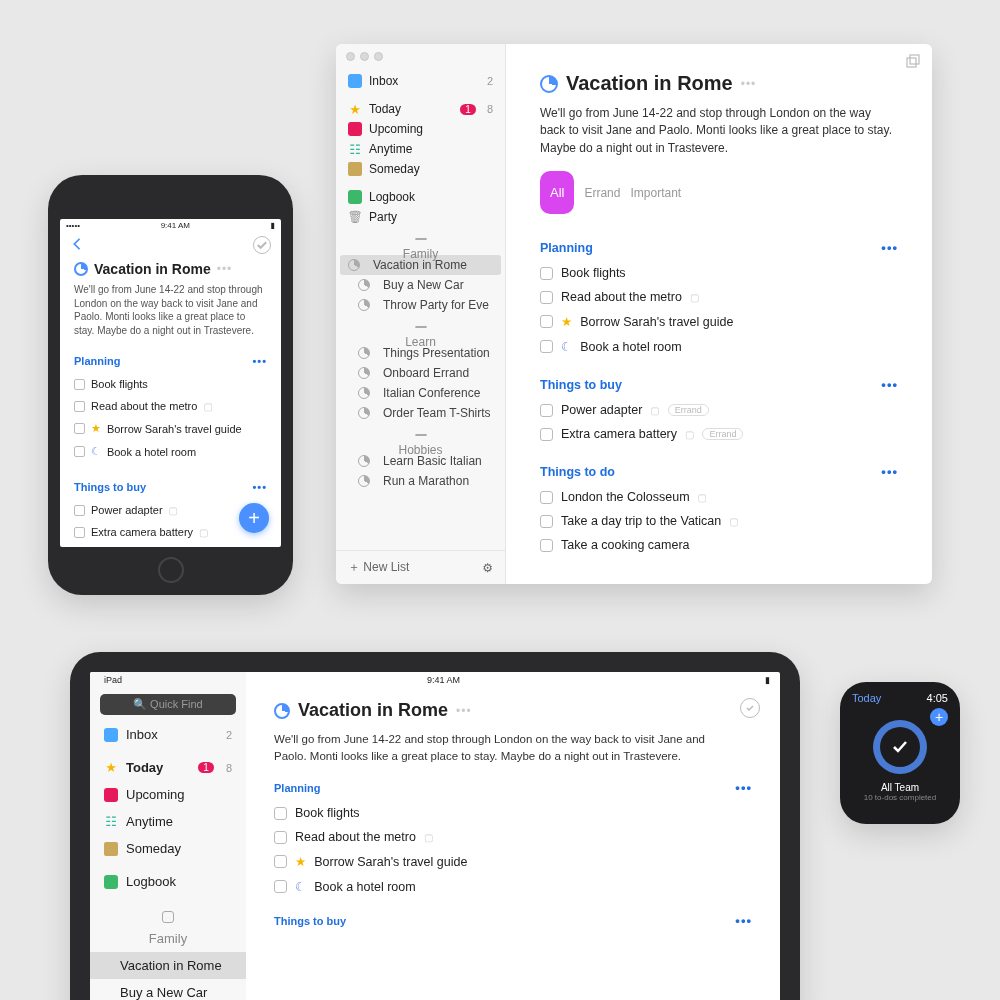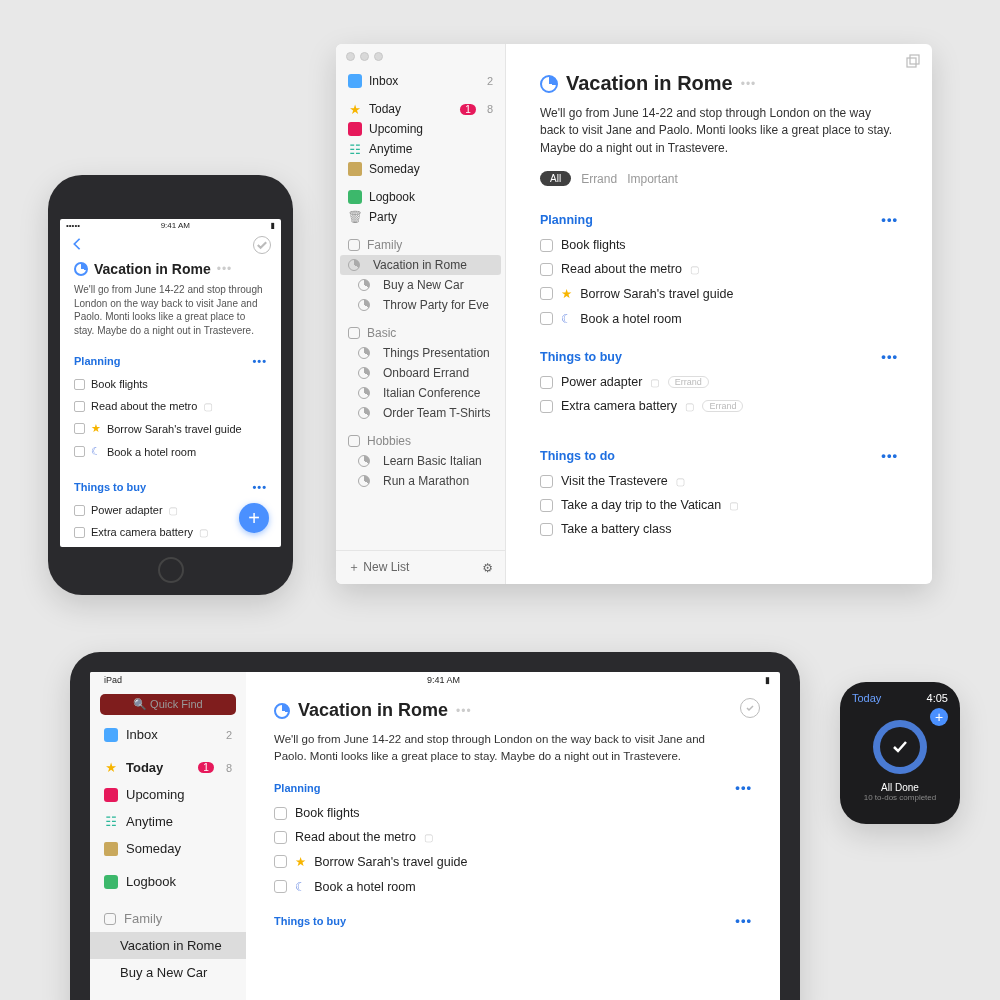--- a/index.html
+++ b/index.html
@@ -62,54 +62,54 @@
   .mac-sidebar { width: 170px; background: #f7f7f7; border-right: 1px solid #e5e5e5;
     display: flex; flex-direction: column; height: 100%; }
   .traffic { display:flex; gap:5px; padding:8px 10px; }
   .traffic span { width:9px; height:9px; border-radius:50%; background:#d9d9d9; border:1px solid #c8c8c8;}
   .sb-list { padding: 2px 0 0 0; flex:1; overflow:hidden;}
   .sb-item { display:flex; align-items:center; gap:7px; padding: 3px 12px; font-size:12px; height:20px;}
   .sb-item.selected { background:#dcdcdc; border-radius:3px; margin:0 4px; padding:3px 8px;}
   .sb-item .cnt { margin-left:auto; color:#999; font-size:11px;}
   .sb-item .badge { background:#e6195b; color:#fff; border-radius:8px; padding:0 5px; font-size:10px; margin-left:auto;}
   .sb-spacer { height:8px; }
-  .sb-area { color:#888; font-weight:500;}
+  .sb-area { color:#888; font-weight:500;flex-direction:column;}
   .sb-proj { padding-left: 22px; color:#444; }
   .sb-proj::before { content:''; display:inline-block; width:10px; height:10px;
     border:1.5px solid #aaa; border-radius:50%; margin-right:6px; vertical-align:-1px;
     background: conic-gradient(#aaa 0 120deg, transparent 120deg 360deg);}
   .sb-footer { border-top:1px solid #e5e5e5; padding:8px 12px; display:flex;
     justify-content:space-between; align-items:center; font-size:12px; color:#666;}
 
   .mac-main { flex:1; padding: 28px 34px 0 34px; position:relative; overflow:hidden;}
   .share-icon { position:absolute; top:10px; right:12px; }
   .mac-title { display:flex; align-items:center; gap:8px; }
   .mac-title h1 { font-size:20px; font-weight:700; }
   .mac-desc { font-size:12px; color:#333; line-height:1.45; margin-top:10px; max-width: 370px;}
   .tags { display:flex; gap:10px; margin-top:14px; align-items:center;}
-  .tag-pill { background:#404040; color:#fff; padding:2px 10px; border-radius:10px; font-size:10px;}
+  .tag-pill { background:#d946ef; color:#fff; padding:14px 10px; border-radius:10px; font-size:13px;}
   .tag-plain { color:#999; font-size:12px; }
   .mac-task { display:flex; align-items:center; gap:8px; padding:5px 0; font-size:12.5px;}
   .mac-task .chk { width:13px; height:13px; border:1px solid #bbb; border-radius:3px; flex-shrink:0;}
   .note-icon { color:#d0d0d0; font-size:10px;}
   .tag-chip { border:1px solid #ddd; color:#bbb; border-radius:8px; padding:0 6px; font-size:9px;}
 
   
   .ipad {
     position:absolute; left:70px; top:652px;
     width:730px; height:380px;
     background:#2a2a2d; border-radius:30px;
     padding:20px 20px;
   }
   .ipad .screen { width:100%; height:100%; background:#fff; border-radius:2px;
     display:flex; overflow:hidden; position:relative;}
   .ipad-status { position:absolute; top:3px; left:4px; right:0; height:12px;
     display:flex; justify-content:space-between; padding:0 10px; font-size:9px; color:#222;}
   .ipad-sidebar { width:156px; background:#f7f7f7; padding-top:18px;}
-  .ipad-search { margin:4px 10px 6px; background:#7f1d1d; border-radius:5px;
+  .ipad-search { margin:4px 10px 6px; background:#404040; border-radius:5px;
     text-align:center; padding:4px; color:#999; font-size:11px;}
   .ipad-item { display:flex; align-items:center; gap:8px; padding:6px 14px; font-size:13px;}
   .ipad-item .cnt { margin-left:auto; color:#999; font-size:11px;}
   .ipad-item .badge { background:#e6195b; color:#fff; border-radius:8px; padding:0 5px; font-size:10px; margin-left:auto;}
   .ipad-item.selected { background:#dcdcdc; }
   .ipad-main { flex:1; padding:28px 28px 0 28px; position:relative;}
   .ipad-title { display:flex; align-items:center; gap:8px;}
   .ipad-title h1 { font-size:18px; font-weight:700;}
   .circ-btn { position:absolute; top:26px; right:20px; width:20px; height:20px;
     border:1.5px solid #bbb; border-radius:50%; display:flex; align-items:center; justify-content:center;}
@@ -272,21 +272,21 @@
         </div>
       <div class="sb-item sb-proj">
           <span>Buy a New Car</span>
         </div>
       <div class="sb-item sb-proj">
           <span>Throw Party for Eve</span>
         </div>
       <div class="sb-spacer"></div>
       <div class="sb-item sb-area">
           <span class="ico-area"></span>
-          <span>Basic</span>
+          <span>Learn</span>
         </div>
       <div class="sb-item sb-proj">
           <span>Things Presentation</span>
         </div>
       <div class="sb-item sb-proj">
           <span>Onboard Errand</span>
         </div>
       <div class="sb-item sb-proj">
           <span>Italian Conference</span>
         </div>
@@ -364,37 +364,37 @@
         <span class="note-icon">▢</span>
         <span class="tag-chip">Errand</span>
       </div>
     <div class="mac-task">
         <span class="chk"></span>
         <span>Extra camera battery</span>
         <span class="note-icon">▢</span>
         <span class="tag-chip">Errand</span>
       </div>
 
-    <div class="section-hdr" style="margin-top:30px">
+    <div class="section-hdr" style="margin-top:18px">
       <span class="name" style="font-size:12.5px">Things to do</span>
       <span class="dots">•••</span>
     </div>
     <div class="mac-task">
         <span class="chk"></span>
-        <span>Visit the Trastevere</span>
+        <span>London the Colosseum</span>
         <span class="note-icon">▢</span>
       </div>
     <div class="mac-task">
         <span class="chk"></span>
         <span>Take a day trip to the Vatican</span>
         <span class="note-icon">▢</span>
       </div>
     <div class="mac-task">
         <span class="chk"></span>
-        <span>Take a battery class</span>
+        <span>Take a cooking camera</span>
       </div>
   </div>
 </div>
 
 <div class="ipad shadow">
   <div class="screen">
     <div class="ipad-status">
       <span>iPad</span>
       <span>9:41 AM</span>
       <span>▮</span>
@@ -494,16 +494,16 @@
   </div>
   <div class="watch-add">+</div>
   <div class="watch-ring">
     <div class="watch-ring-inner">
       <svg width="20" height="20" viewBox="0 0 20 20" fill="none" stroke="#fff" stroke-width="2.5">
           <path d="M4 10 L8 14 L16 5"></path>
         </svg>
     </div>
   </div>
   <div class="watch-txt">
-    <div>All Done</div>
+    <div>All Team</div>
     <div class="watch-sub">10 to-dos completed</div>
   </div>
 </div>
 
 </body></html>

